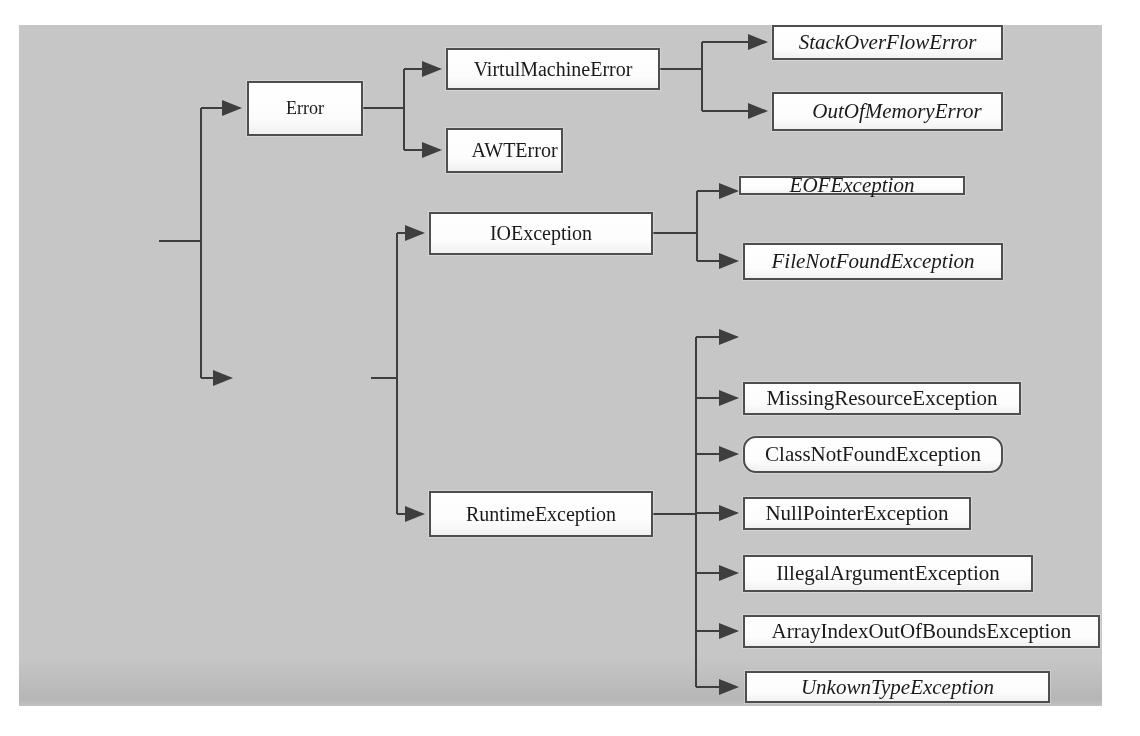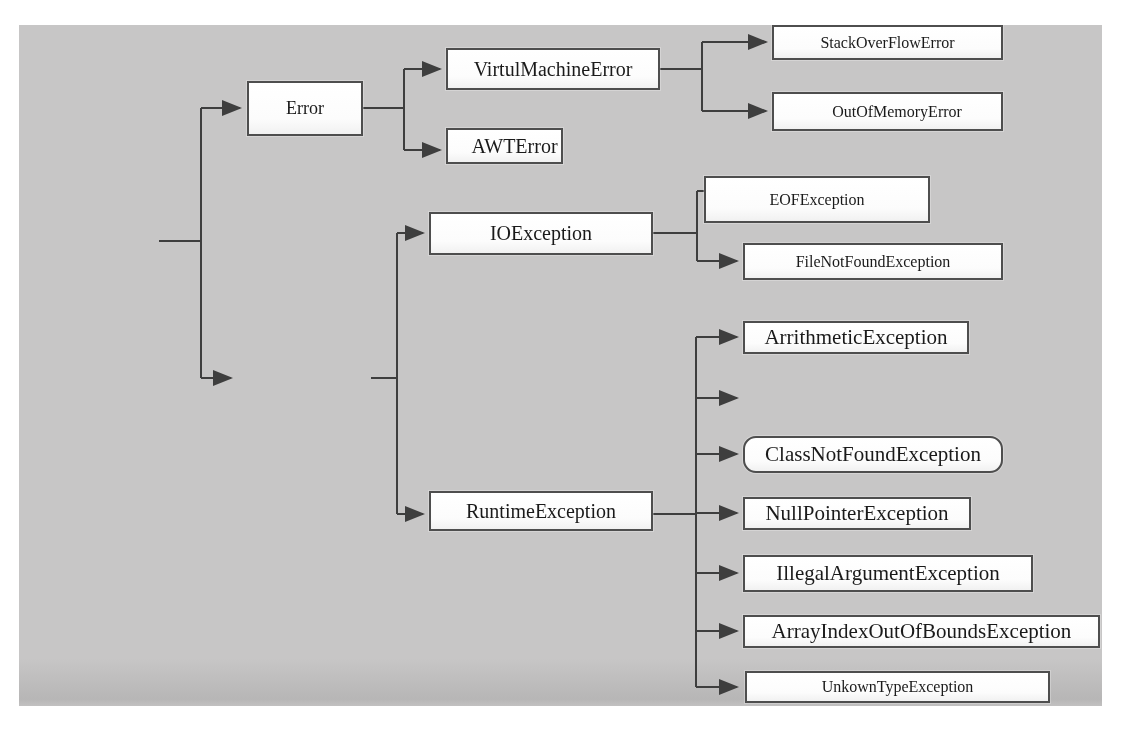--- a/index.html
+++ b/index.html
@@ -17,21 +17,21 @@
   .panel{position:absolute;left:19px;top:25px;width:1083px;height:681px;
          background:linear-gradient(180deg,var(--panel-color) 0%,var(--panel-color) 93%,#b7b6b6 99%,#c2c1c1 100%);}
   svg.wires{position:absolute;left:0;top:0;width:1140px;height:736px;pointer-events:none;}
   .node{position:absolute;display:flex;align-items:center;justify-content:center;
         background:linear-gradient(180deg,#ffffff 0%,var(--box-fill) 70%,#f1f1f1 100%);
         border:2px solid var(--box-border);
         color:var(--text-color);white-space:nowrap;
         box-shadow:0 0 0 1px rgba(255,255,255,.25);}
   .fs26{font-size:18px;}
   .fs24{font-size:20px;}
-  .fs22{font-size:16px;}
+  .fs22{font-size:21px;font-style:italic;}
   .fs21{font-size:21px;}
 </style>
 </head>
 <body>
 
 <div class="stage">
   <div class="panel"></div>
 
   <svg class="wires" viewBox="0 0 1140 736" xmlns="http://www.w3.org/2000/svg">
     <defs>
@@ -70,37 +70,37 @@
       <path d="M696,631 H737" marker-end="url(#arrow)"></path>
       <path d="M696,687 H737" marker-end="url(#arrow)"></path>
     </g>
   </svg>
 
 
   <div class="node fs26" style="left:247px;top:81px;width:116px;height:55px;">Error</div>
 
   <div class="node fs24" style="left:446px;top:48px;width:214px;height:42px;">VirtulMachineError</div>
 
-  <div class="node fs24" style="left:446px;top:128px;width:117px;height:36px;padding-left:20px;">AWTError</div>
+  <div class="node fs24" style="left:446px;top:128px;width:117px;height:45px;padding-left:20px;">AWTError</div>
 
   <div class="node fs22" style="left:772px;top:25px;width:231px;height:35px;">StackOverFlowError</div>
 
   <div class="node fs22" style="left:772px;top:92px;width:231px;height:39px;padding-left:19px;">OutOfMemoryError</div>
 
   <div class="node fs24" style="left:429px;top:212px;width:224px;height:43px;">IOException</div>
 
-  <div class="node fs22" style="left:704px;top:176px;width:226px;height:47px;">EOFException</div>
+  <div class="node fs22" style="left:739px;top:176px;width:226px;height:19px;">EOFException</div>
 
   <div class="node fs22" style="left:743px;top:243px;width:260px;height:37px;">FileNotFoundException</div>
 
 
-  <div class="node fs24" style="left:429px;top:491px;width:224px;height:40px;">RuntimeException</div>
+  <div class="node fs24" style="left:429px;top:491px;width:224px;height:46px;">RuntimeException</div>
 
-  <div class="node fs21" style="left:743px;top:321px;width:226px;height:33px;">ArrithmeticException</div>
 
+  <div class="node fs21" style="left:743px;top:382px;width:278px;height:33px;">MissingResourceException</div>
 
   <div class="node fs21" style="left:743px;top:436px;width:260px;height:37px;border-radius:13px;">ClassNotFoundException</div>
 
   <div class="node fs21" style="left:743px;top:497px;width:228px;height:33px;">NullPointerException</div>
 
   <div class="node fs21" style="left:743px;top:555px;width:290px;height:37px;">IllegalArgumentException</div>
 
   <div class="node fs21" style="left:743px;top:615px;width:357px;height:33px;">ArrayIndexOutOfBoundsException</div>
 
   <div class="node fs22" style="left:745px;top:671px;width:305px;height:32px;">UnkownTypeException</div>

